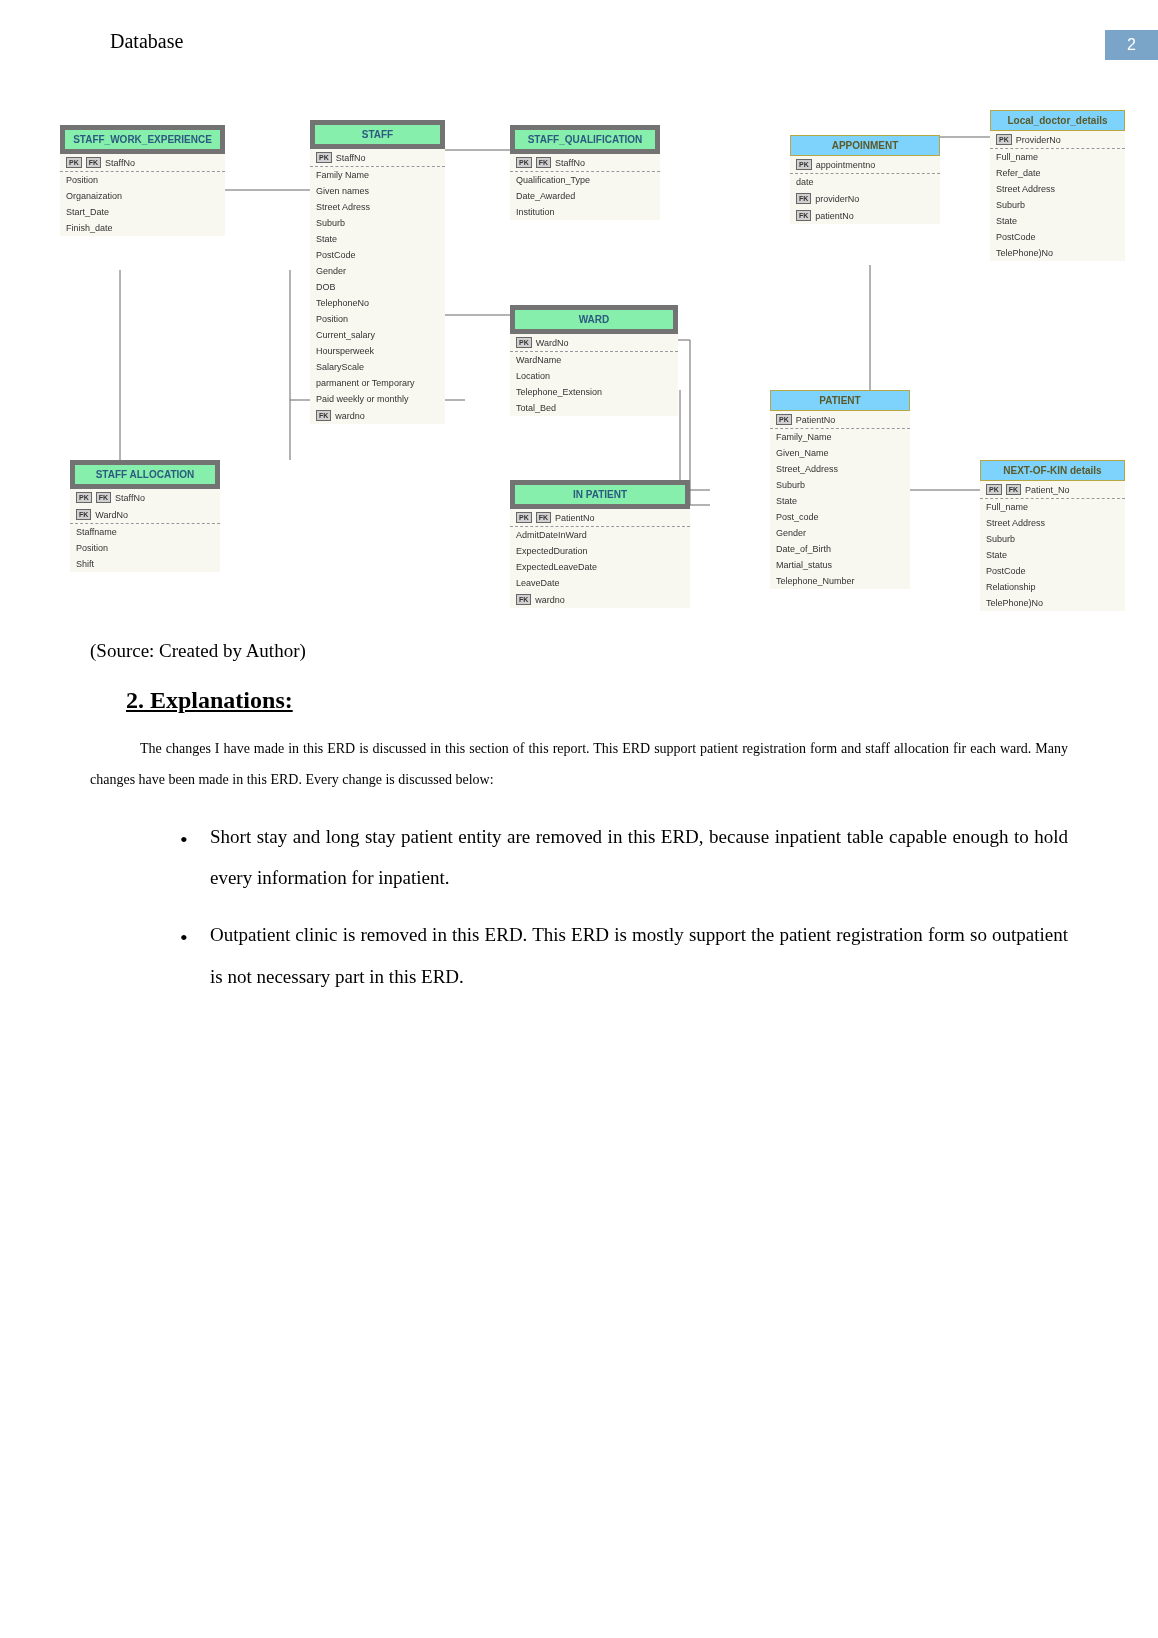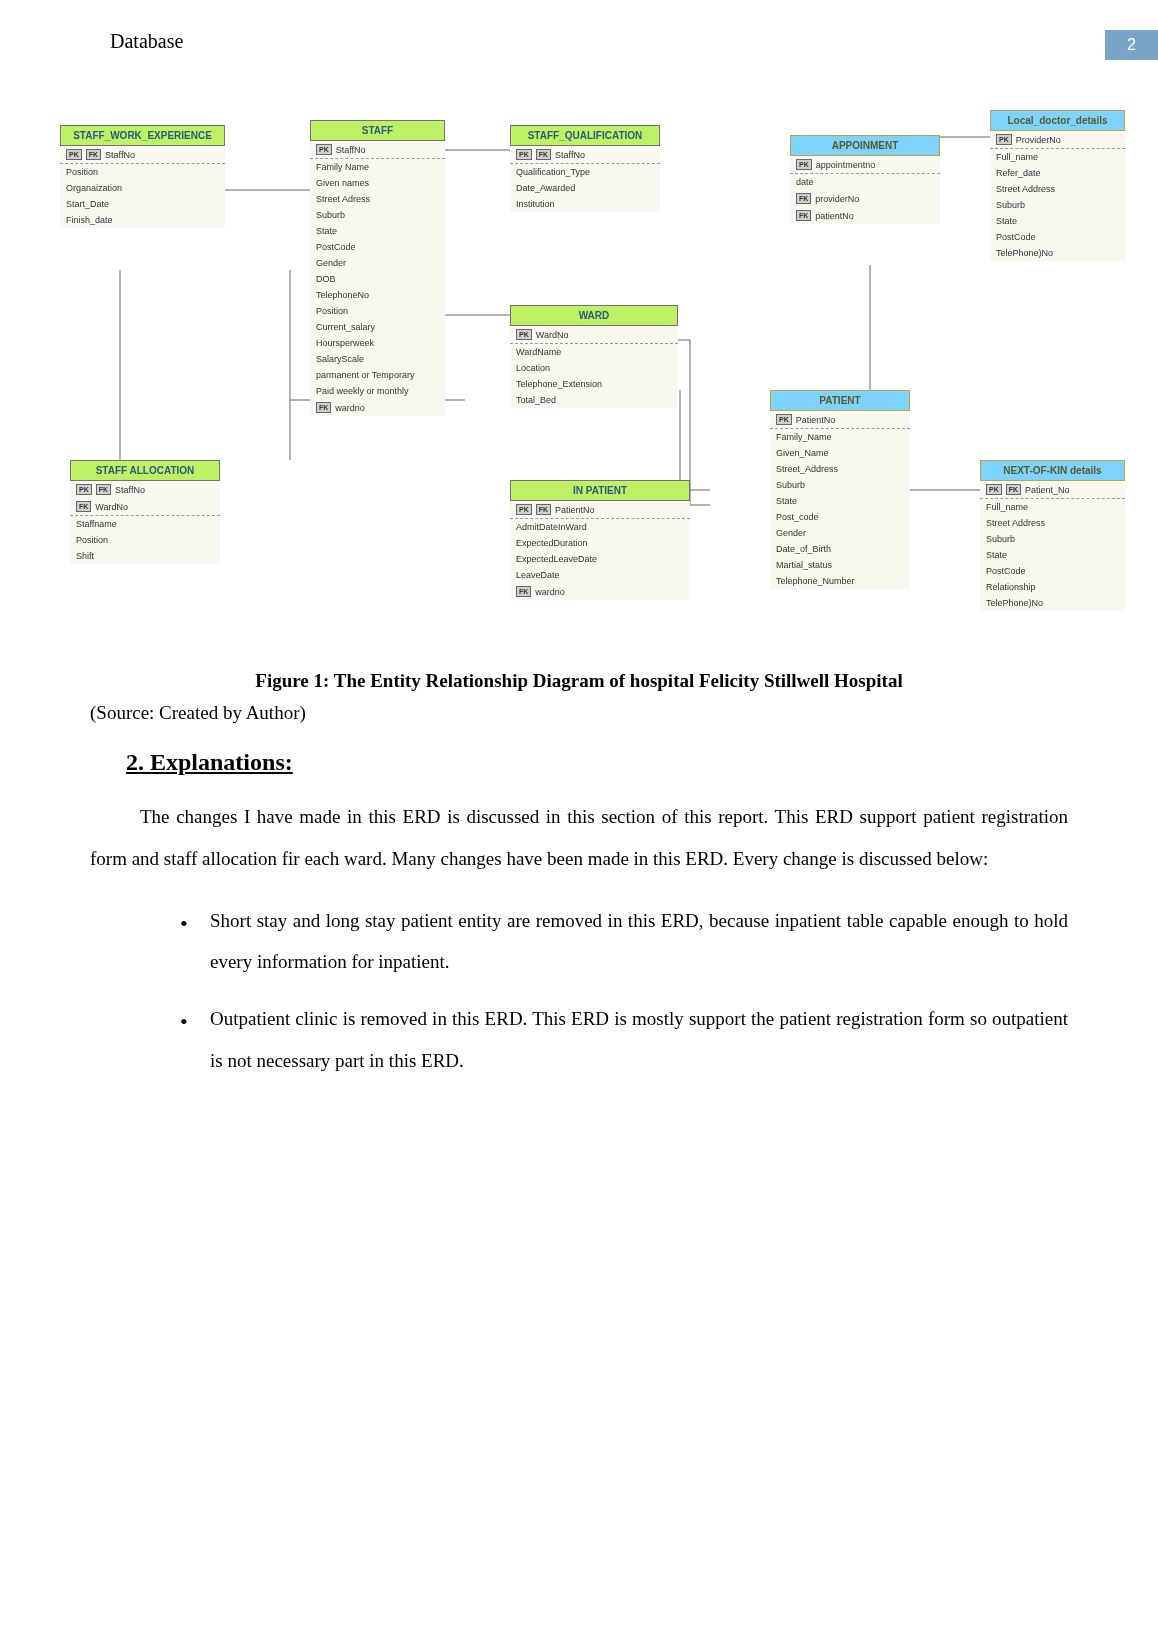--- a/index.html
+++ b/index.html
@@ -45,27 +45,27 @@
     font-size: 10px;
     color: #333;
     height: 520px;
   }
   .entity {
     position: absolute;
     background: #fff;
     border: none;
   }
   .entity-header {
-    background: #bef264;
+    background: #86efac;
     color: #2c5a80;
     font-weight: bold;
     text-align: center;
     padding: 4px 6px;
     font-size: 10px;
-    border: 1px solid #737373;
+    border: 5px solid #737373;
   }
   .entity-header.yellow {
     background: #7dd3fc;
     color: #5a5a2a;
     border: 1px solid #b8a640;
   }
   .entity-row {
     background: #f8f8f0;
     padding: 3px 6px;
     font-size: 9px;
@@ -93,21 +93,21 @@
     font-family: Georgia, serif;
   }
   .source-caption {
     text-align: left;
     font-size: 19px;
     margin-top: 10px;
     font-family: Georgia, serif;
   }
   .body-text {
     font-family: Georgia, serif;
-    font-size: 19px;
+    font-size: 14px;
     line-height: 2.2;
     text-align: justify;
     margin-top: 20px;
     text-indent: 50px;
   }
   ul.bullets {
     list-style: none;
     padding-left: 90px;
     margin-top: 20px;
   }
@@ -451,21 +451,20 @@
       <div class="entity-row">
           <span>Relationship</span>
         </div>
       <div class="entity-row">
           <span>TelePhone)No</span>
         </div>
     </div>
 
   </div>
 
-  <div class="figure-caption">Figure 1: The Entity Relationship Diagram of hospital Felicity Stillwell Hospital</div>
   <div class="source-caption">(Source: Created by Author)</div>
 
   <div class="section-title" style="margin-left:36px; margin-top:25px;text-decoration:underline;">2. Explanations:</div>
 
   <div class="body-text">The changes I have made in this ERD is discussed in this section of this report. This ERD support patient registration form and staff allocation fir each ward. Many changes have been made in this ERD. Every change is discussed below:</div>
 
   <ul class="bullets">
     <li>Short stay and long stay patient entity are removed in this ERD, because inpatient table capable enough to hold every information for inpatient.</li>
     <li>Outpatient clinic is removed in this ERD. This ERD is mostly support the patient registration form so outpatient is not necessary part in this ERD.</li>
   </ul>

